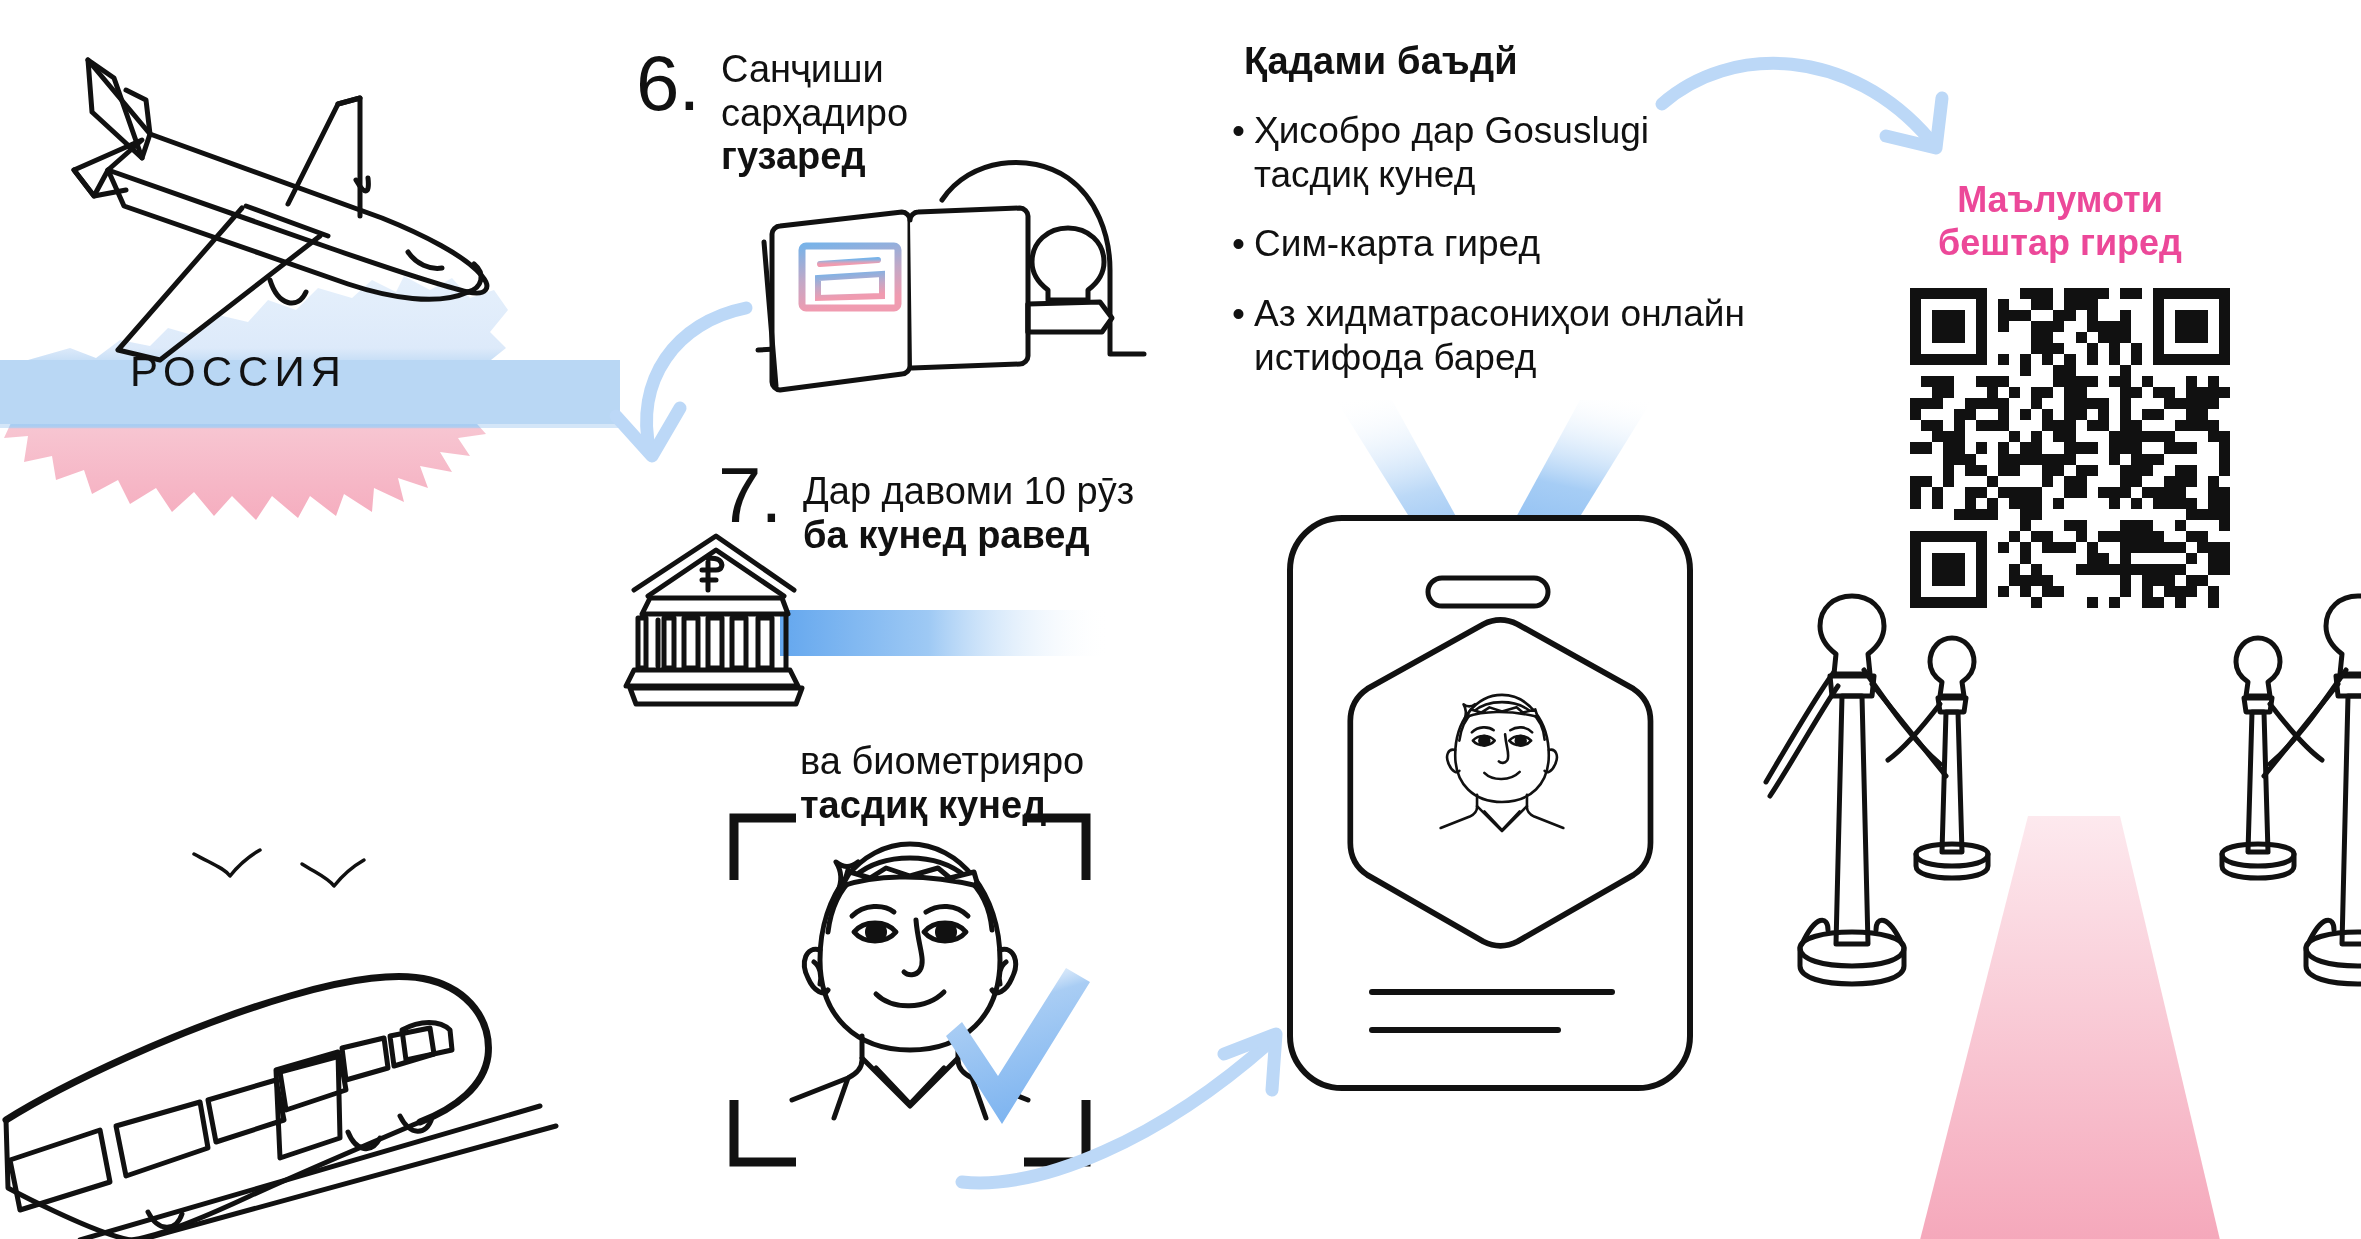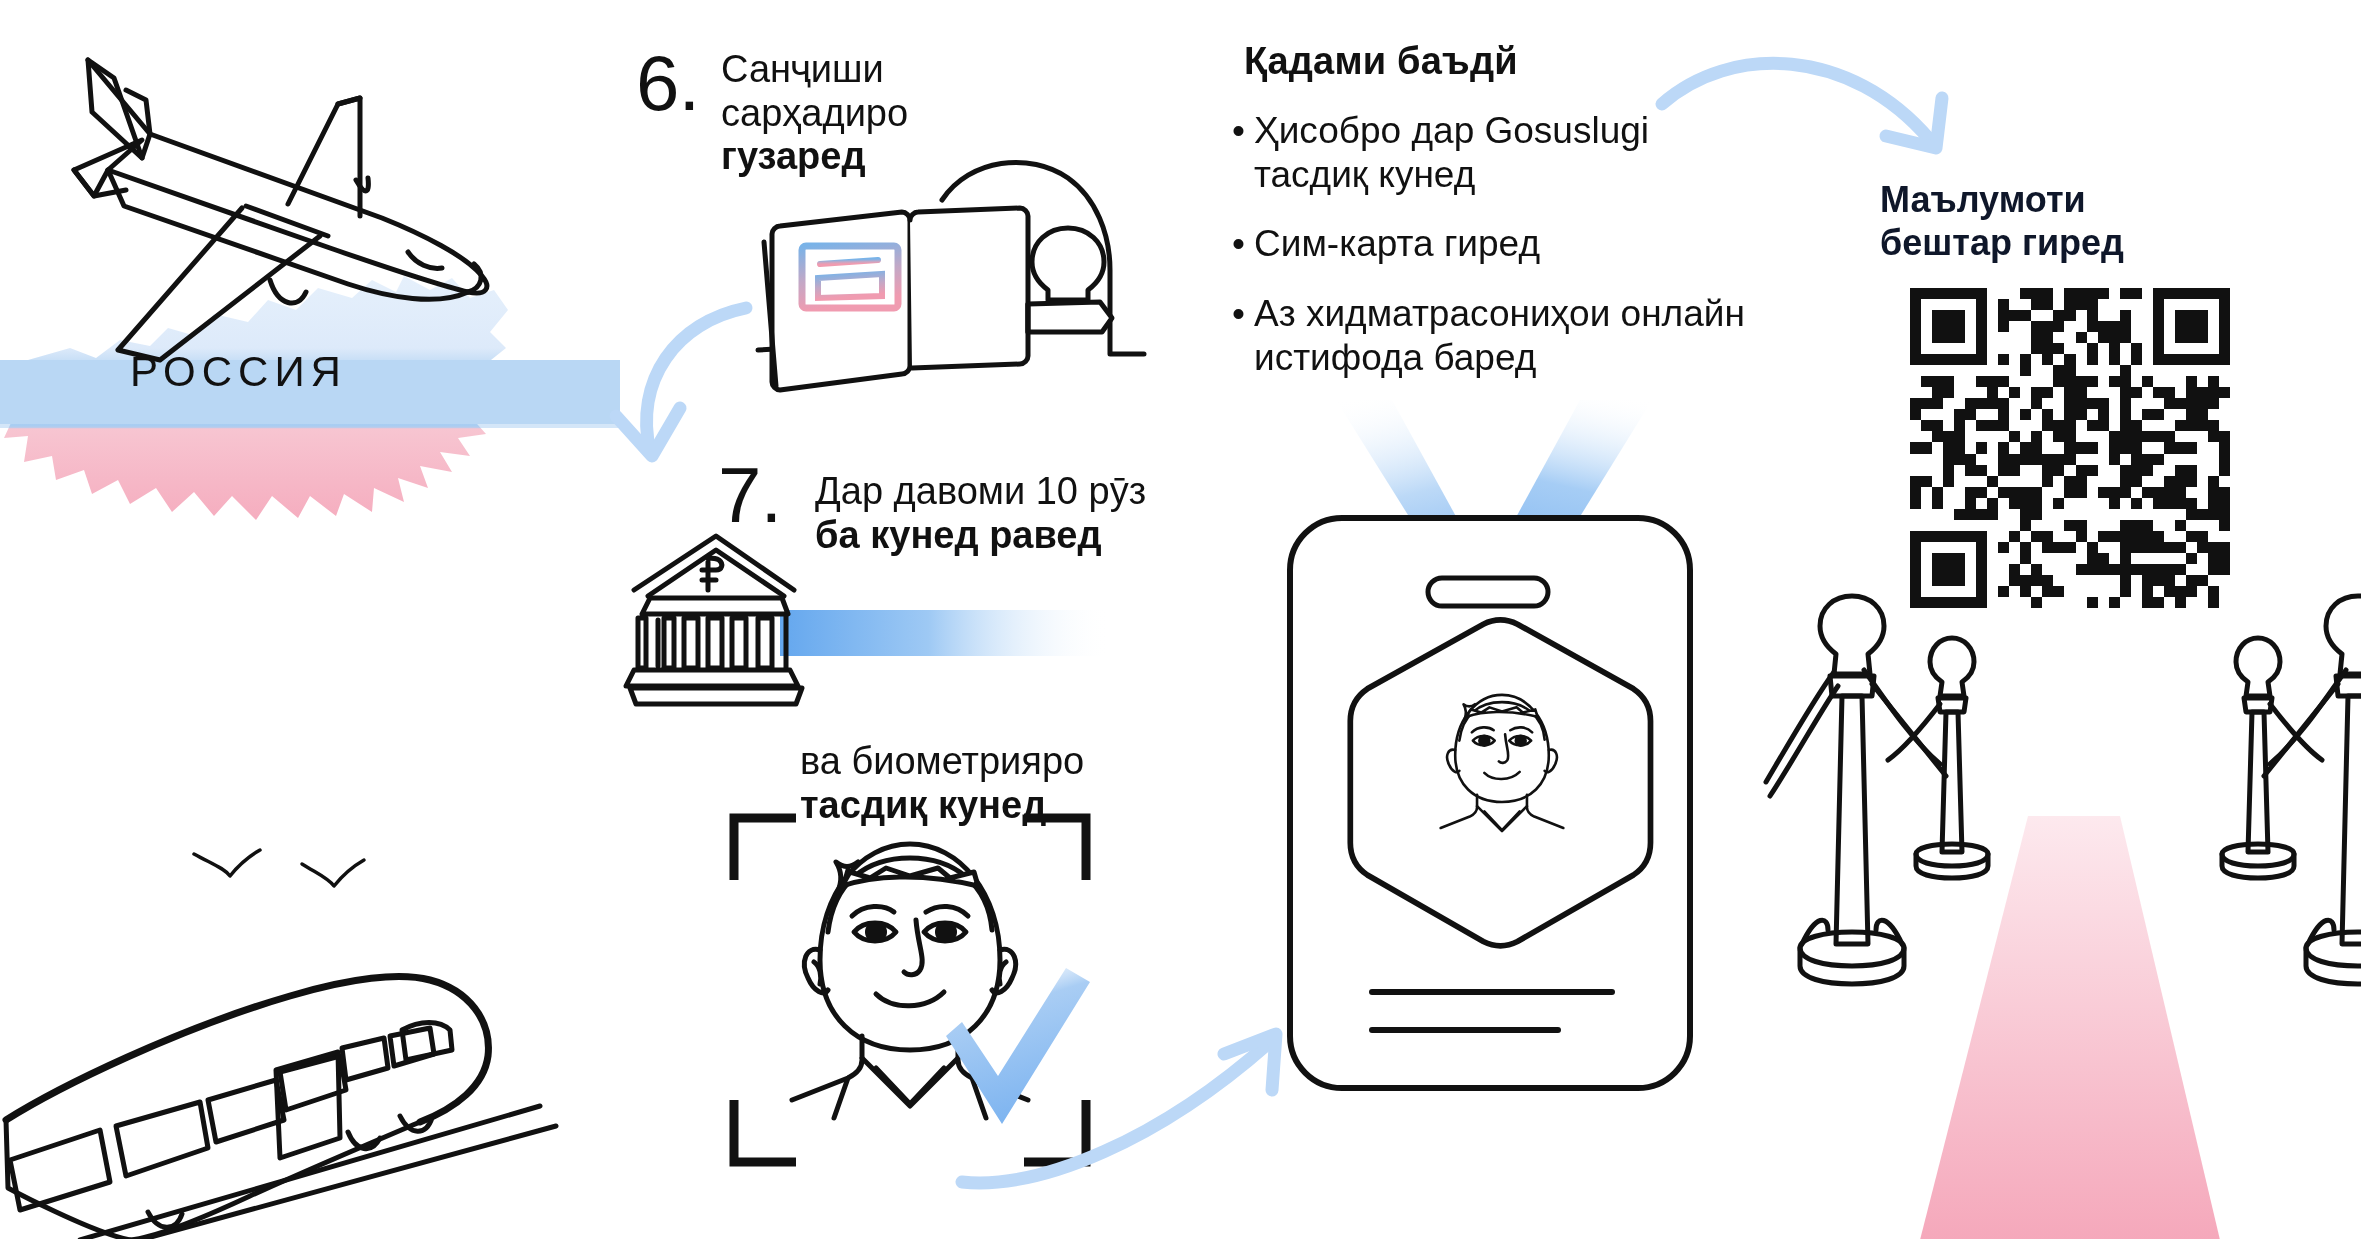--- a/index.html
+++ b/index.html
@@ -56,25 +56,25 @@
   .bullet .dot{
     flex:0 0 auto;
     width:22px;
     font-size:37px;
     line-height:1.18;
   }
   .bullet .btext{flex:1 1 auto;}
 
   .qr-title{
     position:absolute;
-    text-align:left;
+    text-align:center;
     font-size:36px;
     font-weight:700;
     line-height:1.2;
-    color:#0f172a;
+    color:#ec4899;
   }
   .qr-title span{display:block;}
 
   .country-label{
     position:absolute;
     font-size:42px;
     letter-spacing:6px;
     color:#111;
     font-weight:300;
     font-family:"Liberation Sans","DejaVu Sans",sans-serif;
@@ -255,21 +255,21 @@
     <svg width="200" height="230" viewBox="0 0 200 230">
       <g fill="none" stroke="#bcd8f7" stroke-width="13" stroke-linecap="round" stroke-linejoin="round">
         <path d="M136,28 C66,42 24,100 40,172"></path>
         <path d="M6,136 L42,176 L70,128"></path>
       </g>
     </svg>
   </div>
 
   <div class="step" style="left:718px;top:460px;">
     <div class="step-num">7.</div>
-    <div class="step-text" style="margin-left:34px;margin-top:10px;">
+    <div class="step-text" style="margin-left:22px;margin-top:10px;">
       <span class="r">Дар давоми 10 рӯз</span>
       <span class="b">ба кунед равед</span>
     </div>
   </div>
 
   <div class="svgbox" style="left:612px;top:518px;">
     <svg width="500" height="190" viewBox="0 0 500 190">
       <defs>
         <linearGradient id="barGrad" x1="0" y1="0" x2="1" y2="0">
           <stop offset="0%" stop-color="#64a7ee"></stop>

